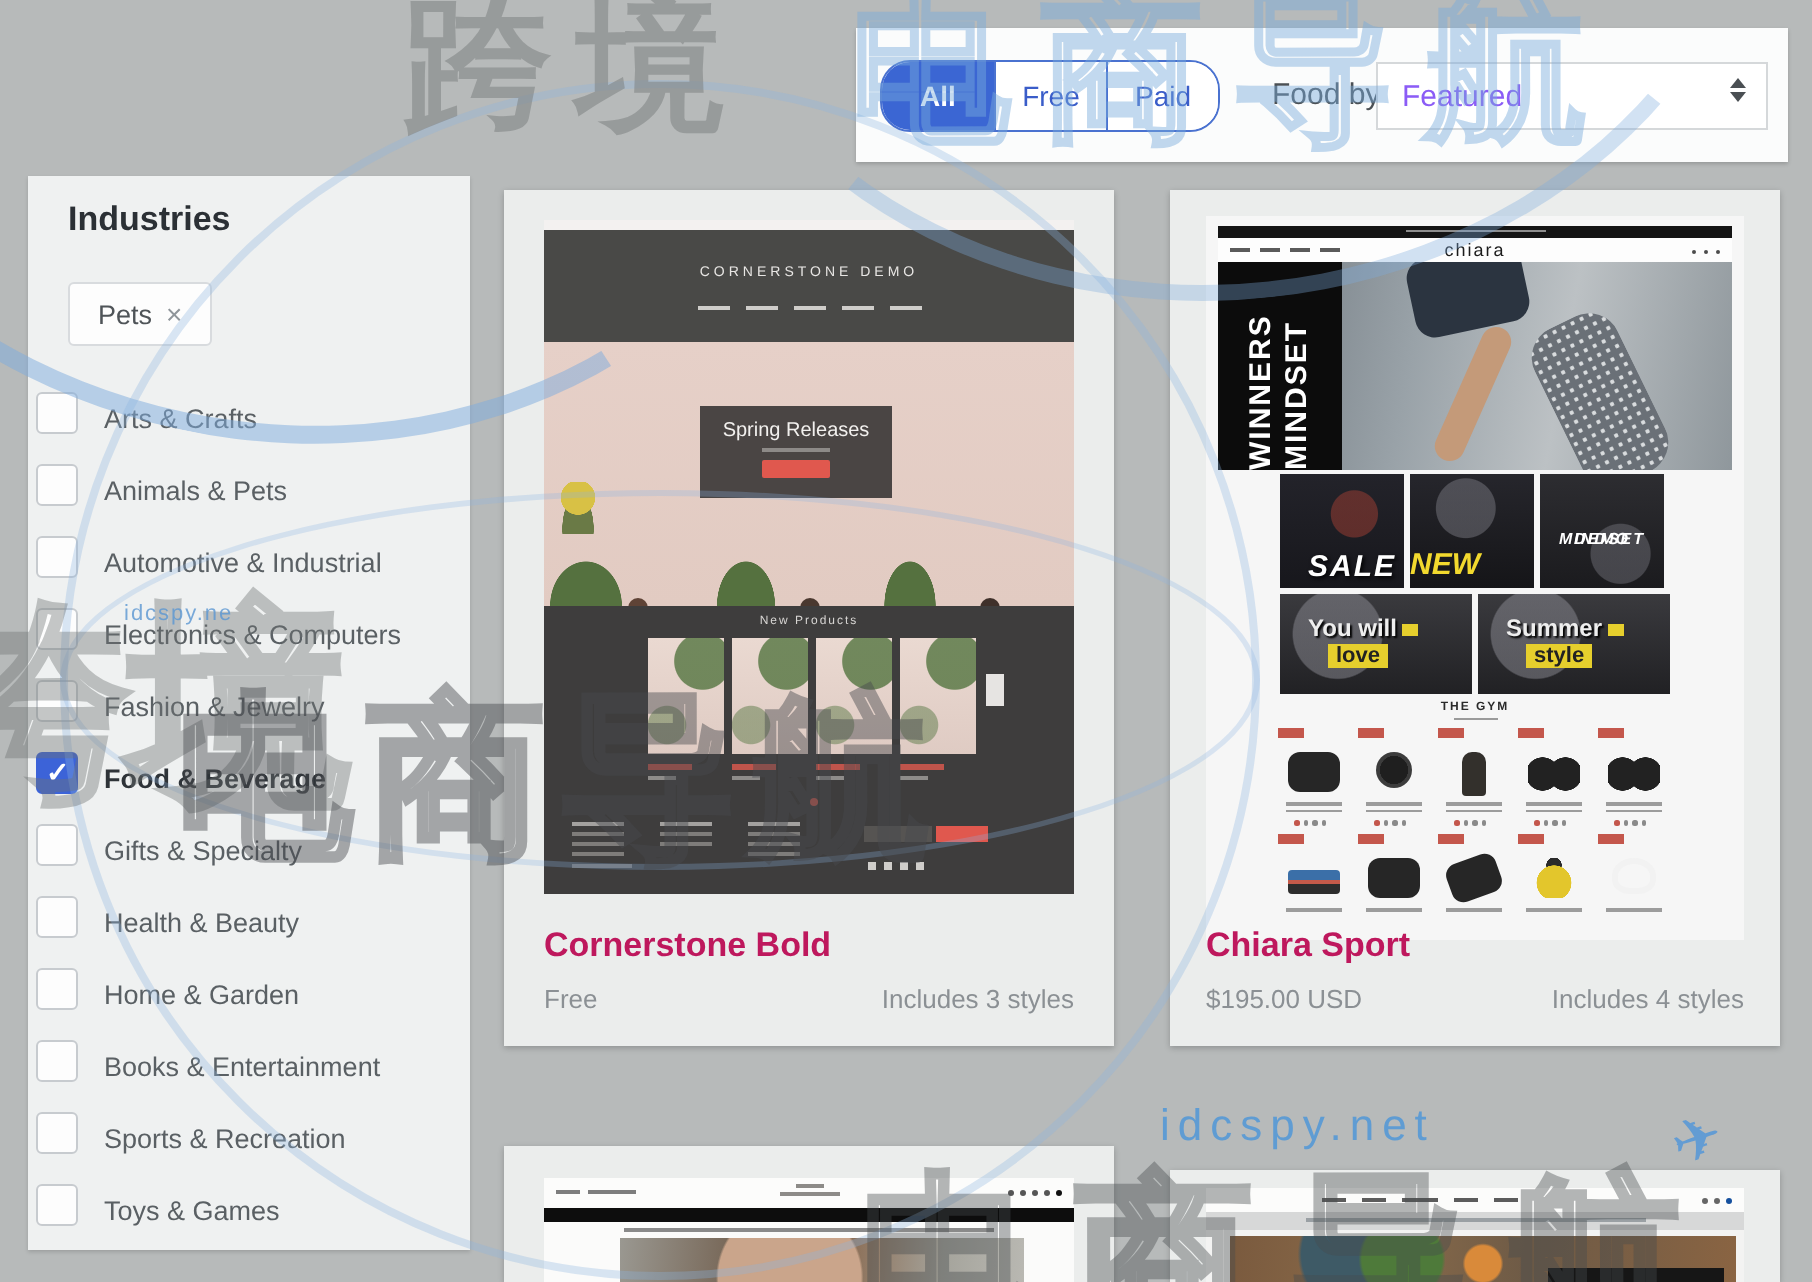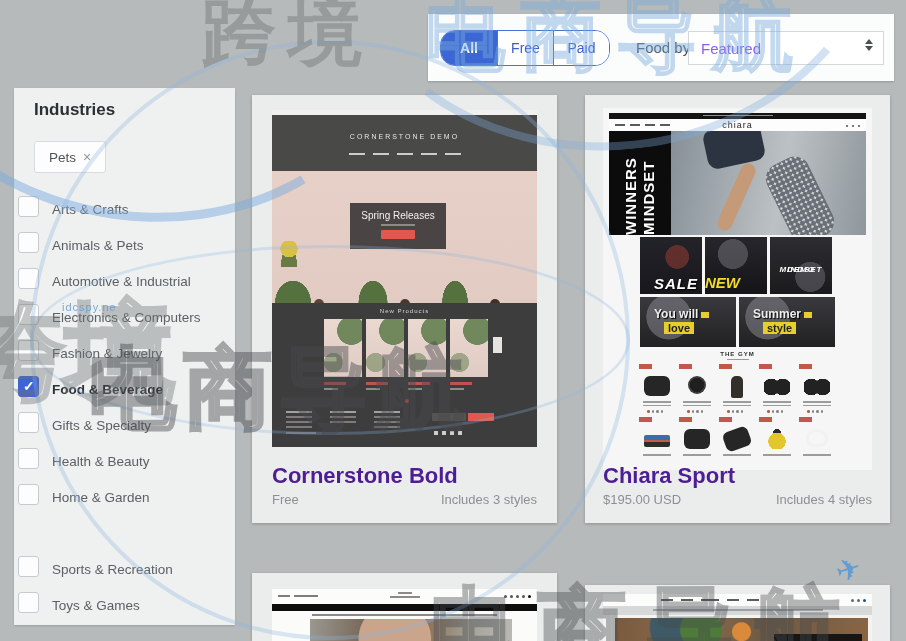--- a/index.html
+++ b/index.html
@@ -43,21 +43,21 @@
   .cb{width:21px;height:21px;background:#fdfdfd;border:1px solid #c7cbcf;border-radius:3px;flex:0 0 auto;position:relative;cursor:pointer;}
   .cb.on{background:#3c63d8;border-color:#3c63d8;}
   .cb.on::after{content:"✓";position:absolute;left:4px;top:1px;color:#fff;font-size:14px;font-weight:bold;}
   .row .lbl{margin-left:13px;font-size:13.5px;color:#5a6064;white-space:nowrap;}
   .cb.on ~ .lbl{color:#2e3338;font-weight:bold;}
 
   
   .card{position:absolute;width:305px;background:#ebedec;box-shadow:0 1px 3px rgba(0,0,0,.22);z-index:5;cursor:pointer;}
   .card1{left:252px;top:95px;height:428px;}
   .card2{left:585px;top:95px;height:428px;}
-  .card-title{position:absolute;left:20px;font-size:22px;font-weight:bold;color:#4c1d95;}
+  .card-title{position:absolute;left:20px;font-size:17px;font-weight:bold;color:#be185d;}
   .card-meta{position:absolute;left:20px;right:20px;display:flex;justify-content:space-between;font-size:13px;color:#8b9094;}
 
   
   .prev1{position:absolute;left:20px;top:15px;width:265px;height:337px;background:#f3f1f0;overflow:hidden;}
   .p1-head{position:absolute;left:0;top:5px;width:100%;height:56px;background:#494947;}
   .p1-store{position:absolute;width:100%;top:18px;text-align:center;font-size:7px;letter-spacing:2px;color:#e8e6e4;}
   .p1-nav{position:absolute;width:100%;top:38px;display:flex;justify-content:center;gap:8px;}
   .p1-nav i{display:block;width:16px;height:2px;background:#cfcdca;}
   .p1-hero{position:absolute;left:0;top:61px;width:100%;height:132px;background:linear-gradient(#e6d0c8,#e2cbc2);}
   .fig{position:absolute;bottom:4px;width:30px;}
@@ -223,20 +223,24 @@
       <span class="lbl">Gifts &amp; Specialty</span>
     </div>
     <div class="row" style="top:357px">
       <span class="cb"></span>
       <span class="lbl">Health &amp; Beauty</span>
     </div>
     <div class="row" style="top:393px">
       <span class="cb"></span>
       <span class="lbl">Home &amp; Garden</span>
     </div>
+    <div class="row" style="top:429px">
+      <span class="cb"></span>
+      <span class="lbl">Books &amp; Entertainment</span>
+    </div>
     <div class="row" style="top:465px">
       <span class="cb"></span>
       <span class="lbl">Sports &amp; Recreation</span>
     </div>
     <div class="row" style="top:501px">
       <span class="cb"></span>
       <span class="lbl">Toys &amp; Games</span>
     </div>
   </div>
 
@@ -533,16 +537,17 @@
 
   <div class="wm wm-swoosh"></div>
   <div class="wm wm-swoosh2"></div>
   <div class="wm wm-globe"></div>
   <div class="wm wm-globe-eq"></div>
   <div class="wm wm-top-gray">跨境</div>
   <div class="wm wm-top-blue">电商导航</div>
   <div class="wm wm-mid-gray">跨境</div>
   <div class="wm wm-mid-dark">电商导航</div>
   <div class="wm wm-bottom-dark">电商导航</div>
+  <div class="wm wm-site">idcspy.net</div>
   <div class="wm wm-site-small">idcspy.ne</div>
   <div class="wm wm-plane">✈</div>
 
 </div>
 
 </body></html>

